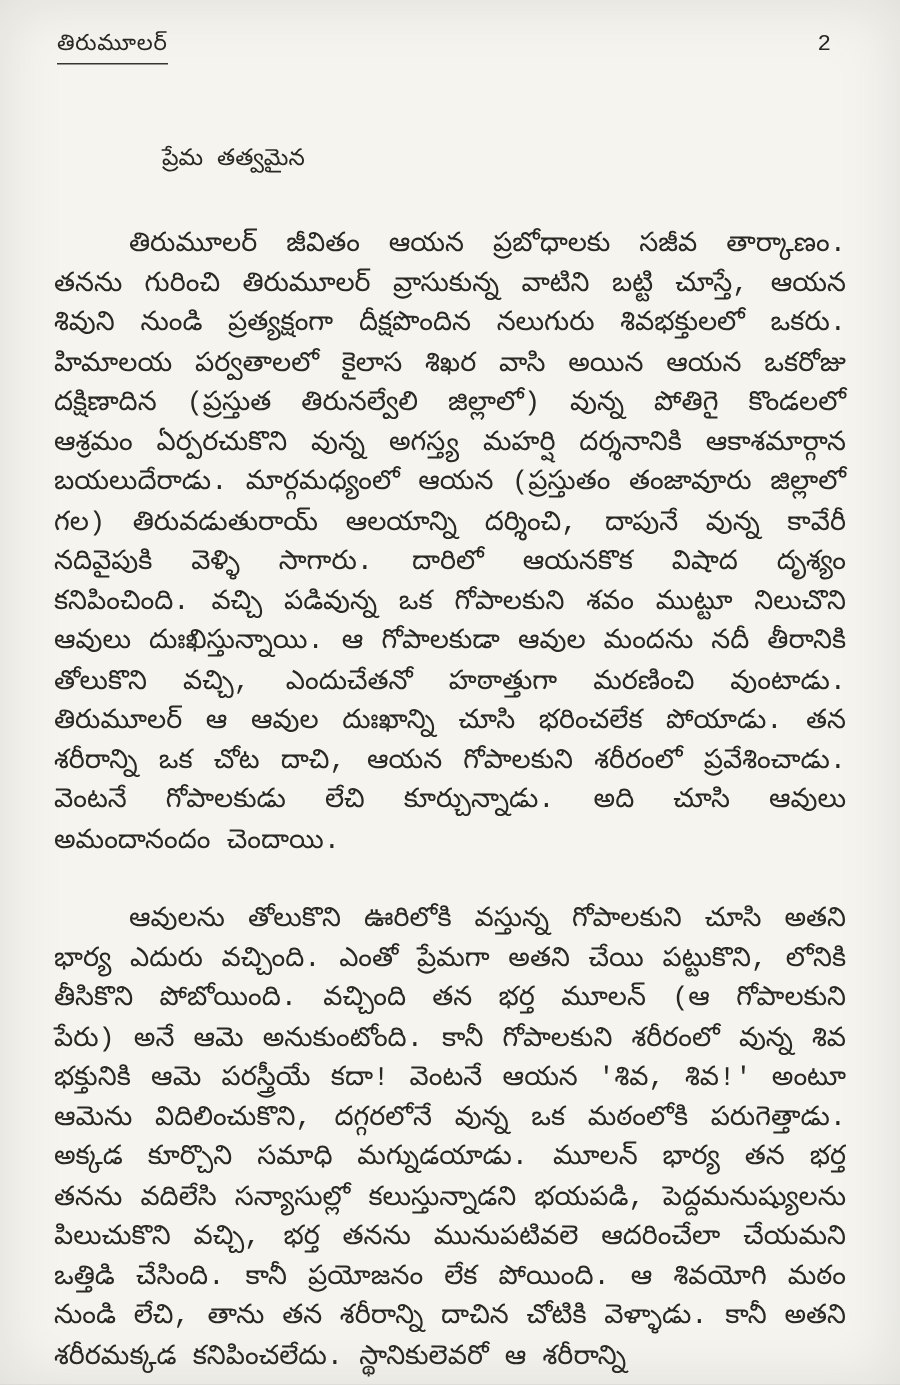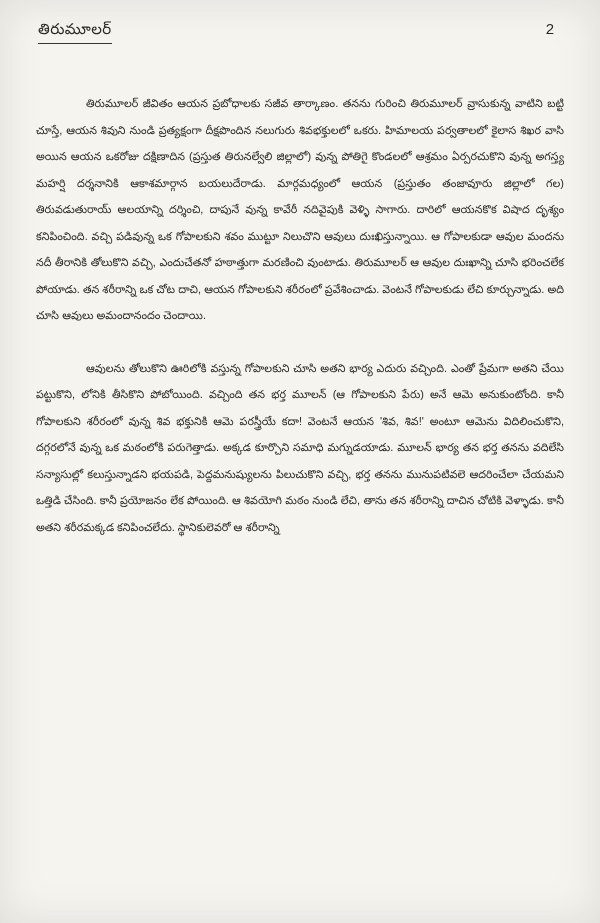--- a/index.html
+++ b/index.html
@@ -7,21 +7,21 @@
     padding: 0;
     background: #d8d6d2;
   }
   .page {
     position: relative;
     width: 600px;
     height: 923px;
     margin: 0 auto;
     background: #f5f4ef;
     box-sizing: border-box;
-    font-family: Liberation Sans, sans-serif;
+    font-family: Liberation Mono, monospace;
     color: #2b2822;
     overflow: hidden;
     box-shadow: inset 0 0 40px rgba(120,115,105,0.18);
   }
   .header {
     display: flex;
     justify-content: space-between;
     align-items: baseline;
     padding: 20px 46px 0 38px;
     font-size: 15px;
@@ -40,37 +40,38 @@
     line-height: 35px;
   }
   .verse-line {
     white-space: pre;
   }
   .body-text {
     margin: 0 36px;
   }
   .para {
     margin-top: 26px;
-    font-size: 11px;
+    font-size: 18px;
     line-height: 26.5px;
     text-align: justify;
     text-indent: 50px;
   }
 </style>
 </head>
 <body>
 
 <div class="page">
 
   <div class="header">
     <span class="running-title">తిరుమూలర్</span>
     <span class="page-number">2</span>
   </div>
 
   <div class="verse">
+    <div class="verse-line">ప్రేమ తత్వమైన</div>
   </div>
 
   <div class="body-text">
     <p class="para">తిరుమూలర్ జీవితం ఆయన ప్రబోధాలకు సజీవ తార్కాణం. తనను గురించి తిరుమూలర్ వ్రాసుకున్న వాటిని బట్టి చూస్తే, ఆయన శివుని నుండి ప్రత్యక్షంగా దీక్షపొందిన నలుగురు శివభక్తులలో ఒకరు. హిమాలయ పర్వతాలలో కైలాస శిఖర వాసి అయిన ఆయన ఒకరోజు దక్షిణాదిన (ప్రస్తుత తిరునల్వేలి జిల్లాలో) వున్న పోతిగై కొండలలో ఆశ్రమం ఏర్పరచుకొని వున్న అగస్త్య మహర్షి దర్శనానికి ఆకాశమార్గాన బయలుదేరాడు. మార్గమధ్యంలో ఆయన (ప్రస్తుతం తంజావూరు జిల్లాలో గల) తిరువడుతురాయ్ ఆలయాన్ని దర్శించి, దాపునే వున్న కావేరీ నదివైపుకి వెళ్ళి సాగారు. దారిలో ఆయనకొక విషాద దృశ్యం కనిపించింది. వచ్చి పడివున్న ఒక గోపాలకుని శవం ముట్టూ నిలుచొని ఆవులు దుఃఖిస్తున్నాయి. ఆ గోపాలకుడా ఆవుల మందను నదీ తీరానికి తోలుకొని వచ్చి, ఎందుచేతనో హఠాత్తుగా మరణించి వుంటాడు. తిరుమూలర్ ఆ ఆవుల దుఃఖాన్ని చూసి భరించలేక పోయాడు. తన శరీరాన్ని ఒక చోట దాచి, ఆయన గోపాలకుని శరీరంలో ప్రవేశించాడు. వెంటనే గోపాలకుడు లేచి కూర్చున్నాడు. అది చూసి ఆవులు అమందానందం చెందాయి.</p>
     <p class="para">ఆవులను తోలుకొని ఊరిలోకి వస్తున్న గోపాలకుని చూసి అతని భార్య ఎదురు వచ్చింది. ఎంతో ప్రేమగా అతని చేయి పట్టుకొని, లోనికి తీసికొని పోబోయింది. వచ్చింది తన భర్త మూలన్ (ఆ గోపాలకుని పేరు) అనే ఆమె అనుకుంటోంది. కానీ గోపాలకుని శరీరంలో వున్న శివ భక్తునికి ఆమె పరస్త్రీయే కదా! వెంటనే ఆయన 'శివ, శివ!' అంటూ ఆమెను విదిలించుకొని, దగ్గరలోనే వున్న ఒక మఠంలోకి పరుగెత్తాడు. అక్కడ కూర్చొని సమాధి మగ్నుడయాడు. మూలన్ భార్య తన భర్త తనను వదిలేసి సన్యాసుల్లో కలుస్తున్నాడని భయపడి, పెద్దమనుష్యులను పిలుచుకొని వచ్చి, భర్త తనను మునుపటివలె ఆదరించేలా చేయమని ఒత్తిడి చేసింది. కానీ ప్రయోజనం లేక పోయింది. ఆ శివయోగి మఠం నుండి లేచి, తాను తన శరీరాన్ని దాచిన చోటికి వెళ్ళాడు. కానీ అతని శరీరమక్కడ కనిపించలేదు. స్థానికులెవరో ఆ శరీరాన్ని</p>
   </div>
 
 </div>
 
 </body></html>

